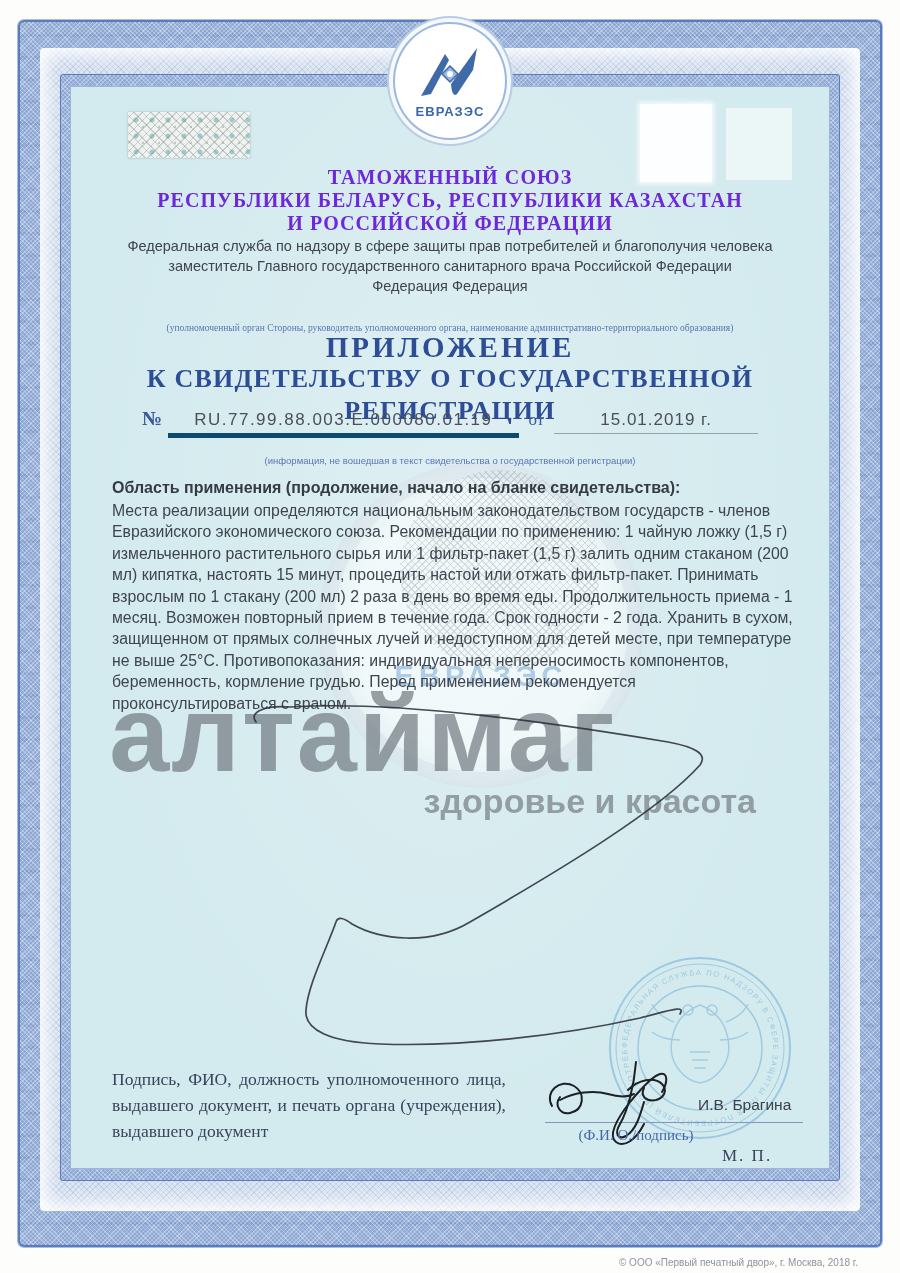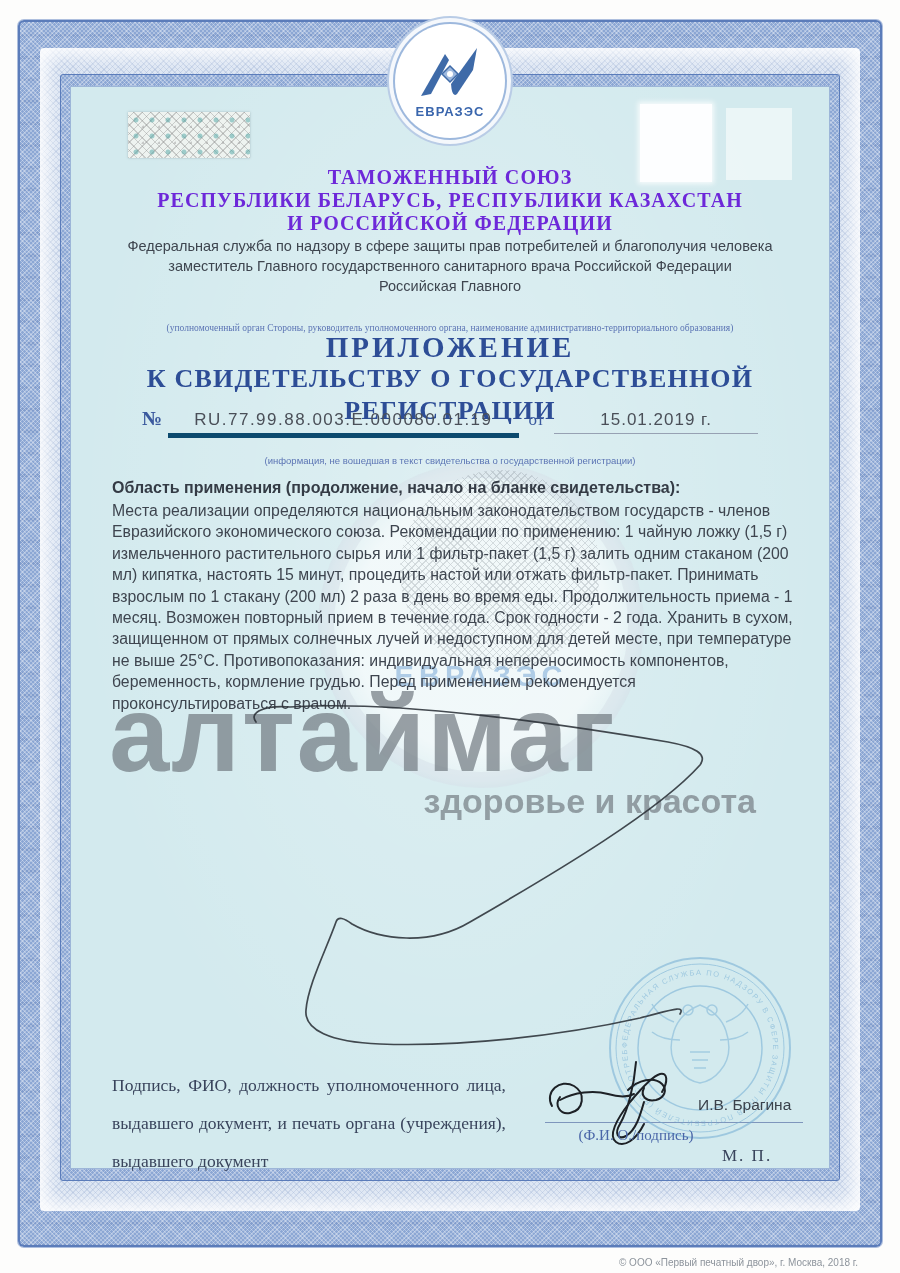--- a/index.html
+++ b/index.html
@@ -103,21 +103,21 @@
   .brand-wm{position:absolute;left:0;width:726px;top:680px;text-align:center;z-index:3;
     font-weight:bold;font-size:108px;letter-spacing:2px;color:rgba(112,121,128,.70);line-height:108px;}
   .brand-tagline{position:absolute;left:0;width:756px;top:782px;text-align:right;z-index:3;
     font-weight:bold;font-size:34px;color:rgba(128,137,144,.80);}
 
   
   .ink{position:absolute;inset:0;z-index:7;pointer-events:none;}
 
   
   .sig-left{position:absolute;left:112px;top:1066px;width:394px;z-index:4;
-    font-family:"Liberation Serif","DejaVu Serif",serif;font-size:17.5px;line-height:38px;
+    font-family:"Liberation Serif","DejaVu Serif",serif;font-size:17.5px;line-height:26px;
     color:#39445c;text-align:justify;}
   .sig-line{position:absolute;left:545px;top:1122px;width:258px;border-top:1.2px solid #7e96bc;z-index:4;}
   .sig-note{position:absolute;left:556px;top:1127px;width:160px;text-align:center;z-index:8;
     font-family:"Liberation Serif","DejaVu Serif",serif;font-size:15px;color:#4a66a8;}
   .signer-name{position:absolute;left:698px;top:1096px;z-index:8;font-size:15.5px;color:#3a414b;}
   .mp-label{position:absolute;left:722px;top:1146px;z-index:8;
     font-family:"Liberation Serif","DejaVu Serif",serif;font-size:17px;color:#39445c;letter-spacing:2px;}
 
   .imprint{position:absolute;right:42px;bottom:5px;z-index:9;font-size:10px;color:#8d949c;}
 </style>
@@ -145,21 +145,21 @@
   <div class="patch1"></div>
   <div class="patch2"></div>
 
   <div class="header-block">
     <div class="h-line">ТАМОЖЕННЫЙ СОЮЗ</div>
     <div class="h-line">РЕСПУБЛИКИ БЕЛАРУСЬ, РЕСПУБЛИКИ КАЗАХСТАН</div>
     <div class="h-line">И РОССИЙСКОЙ ФЕДЕРАЦИИ</div>
     <div class="org-block">
       <div class="org-line">Федеральная служба по надзору в сфере защиты прав потребителей и благополучия человека</div>
       <div class="org-line">заместитель Главного государственного санитарного врача Российской Федерации</div>
-      <div class="org-line">Российская Главного</div>
+      <div class="org-line">Федерация Федерация</div>
     </div>
     <div class="authority-note">(уполномоченный орган Стороны, руководитель уполномоченного органа, наименование административно-территориального образования)</div>
   </div>
 
   <div class="title-block">
     <div class="title-l1">ПРИЛОЖЕНИЕ</div>
     <div class="title-l2">К СВИДЕТЕЛЬСТВУ О ГОСУДАРСТВЕННОЙ РЕГИСТРАЦИИ</div>
   </div>
 
   <div class="number-row">

